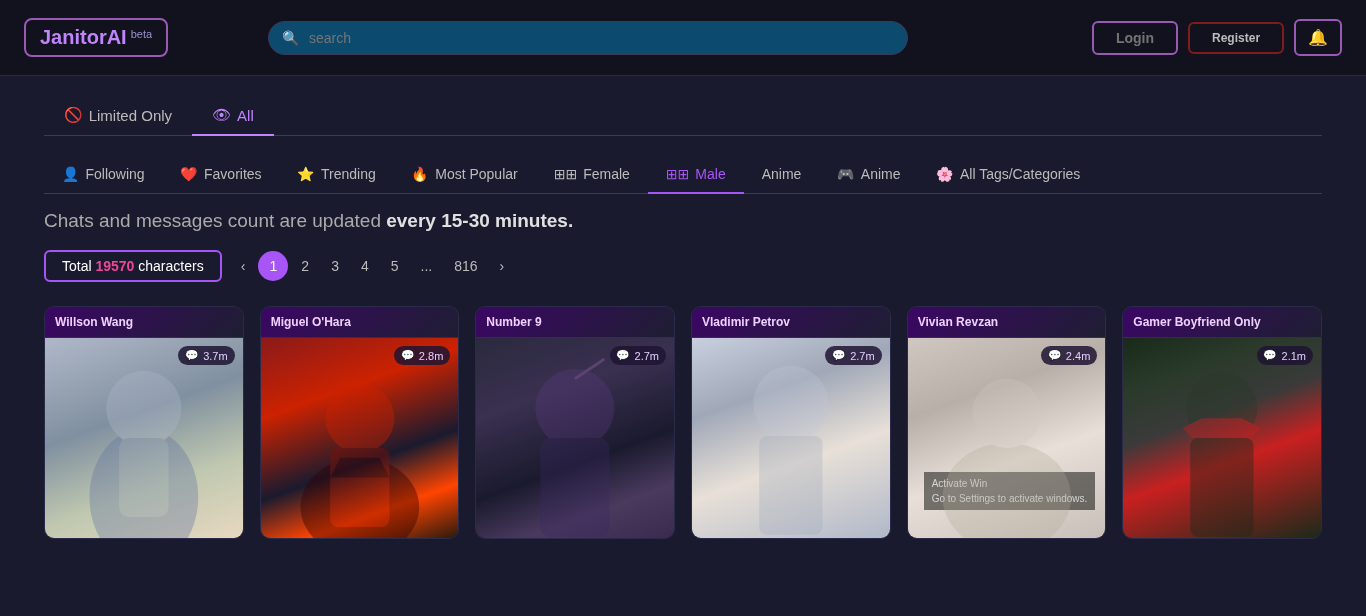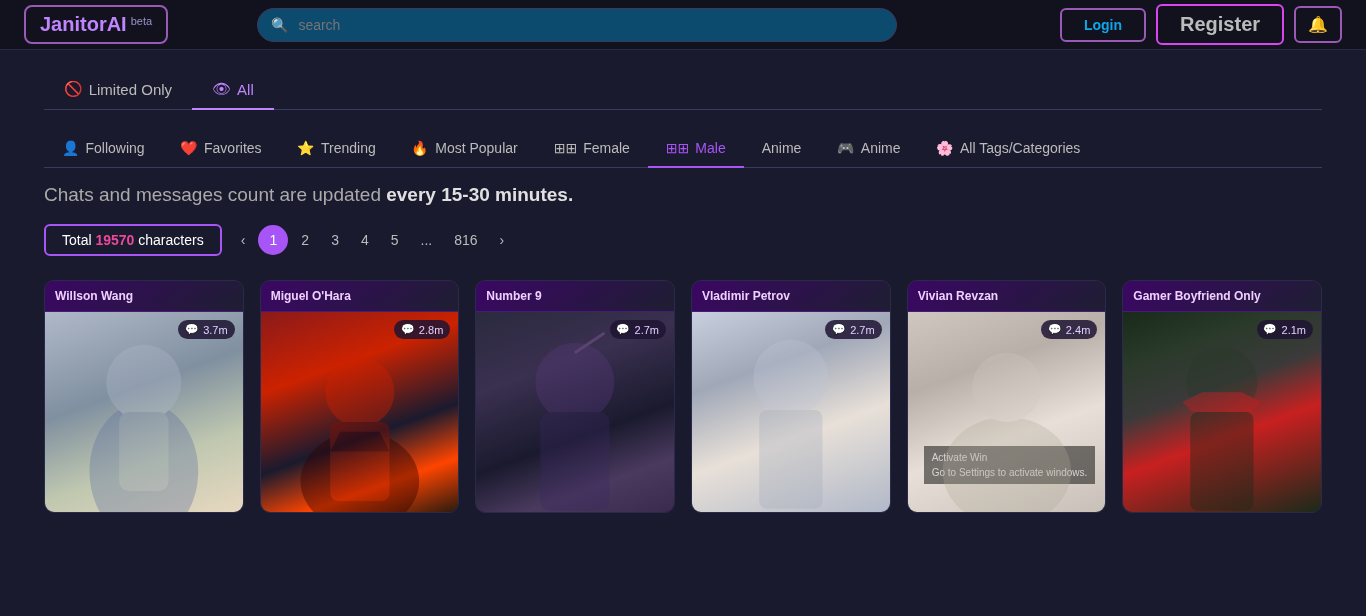--- a/index.html
+++ b/index.html
@@ -10,21 +10,21 @@
       min-height: 616px;
       overflow-x: hidden;
     }
 
     
     .header {
       background: #12121f;
       display: flex;
       align-items: center;
       padding: 0 24px;
-      height: 50px;
+      height: 76px;
       border-bottom: 1px solid #2a2a3e;
       gap: 16px;
     }
     .logo-wrap {
       border: 2px solid #9b59b6;
       border-radius: 8px;
       padding: 6px 14px;
       cursor: pointer;
     }
     .logo-text {
@@ -67,35 +67,35 @@
     }
     .header-right {
       display: flex;
       align-items: center;
       gap: 10px;
       margin-left: auto;
     }
     .btn-login {
       background: transparent;
       border: 2px solid #9b59b6;
-      color: #0ea5e9;
+      color: #737373;
       padding: 7px 22px;
       border-radius: 6px;
       cursor: pointer;
       font-size: 14px;
       font-weight: 600;
     }
     .btn-register {
       background: transparent;
-      border: 2px solid #d946ef;
+      border: 2px solid #7f1d1d;
       color: #bbb;
       padding: 7px 22px;
       border-radius: 6px;
       cursor: pointer;
-      font-size: 20px;
+      font-size: 12px;
       font-weight: 600;
     }
     .btn-notify {
       background: transparent;
       border: 2px solid #9b59b6;
       color: #c084fc;
       padding: 7px 12px;
       border-radius: 6px;
       cursor: pointer;
       font-size: 16px;

